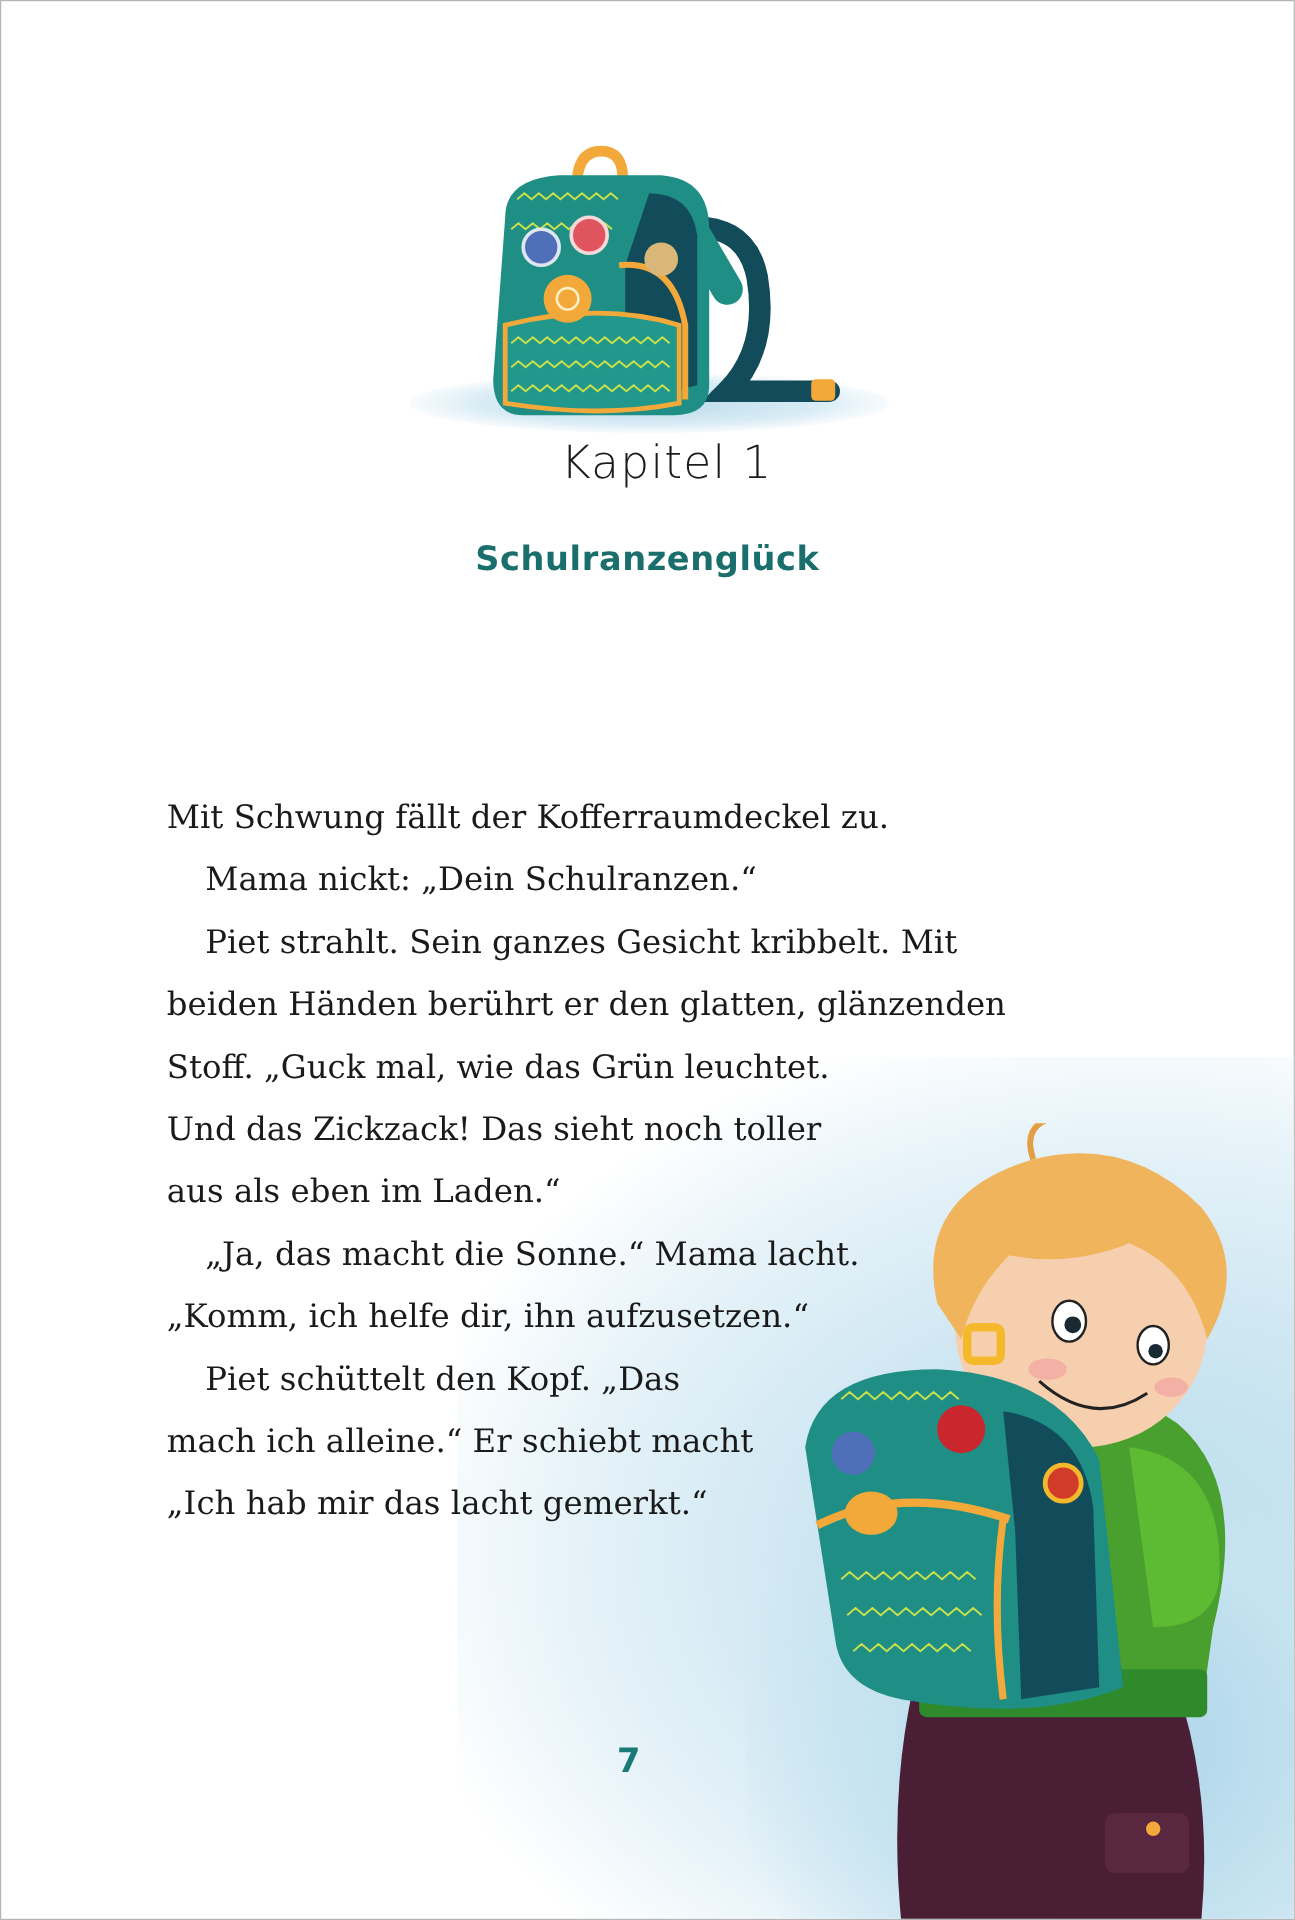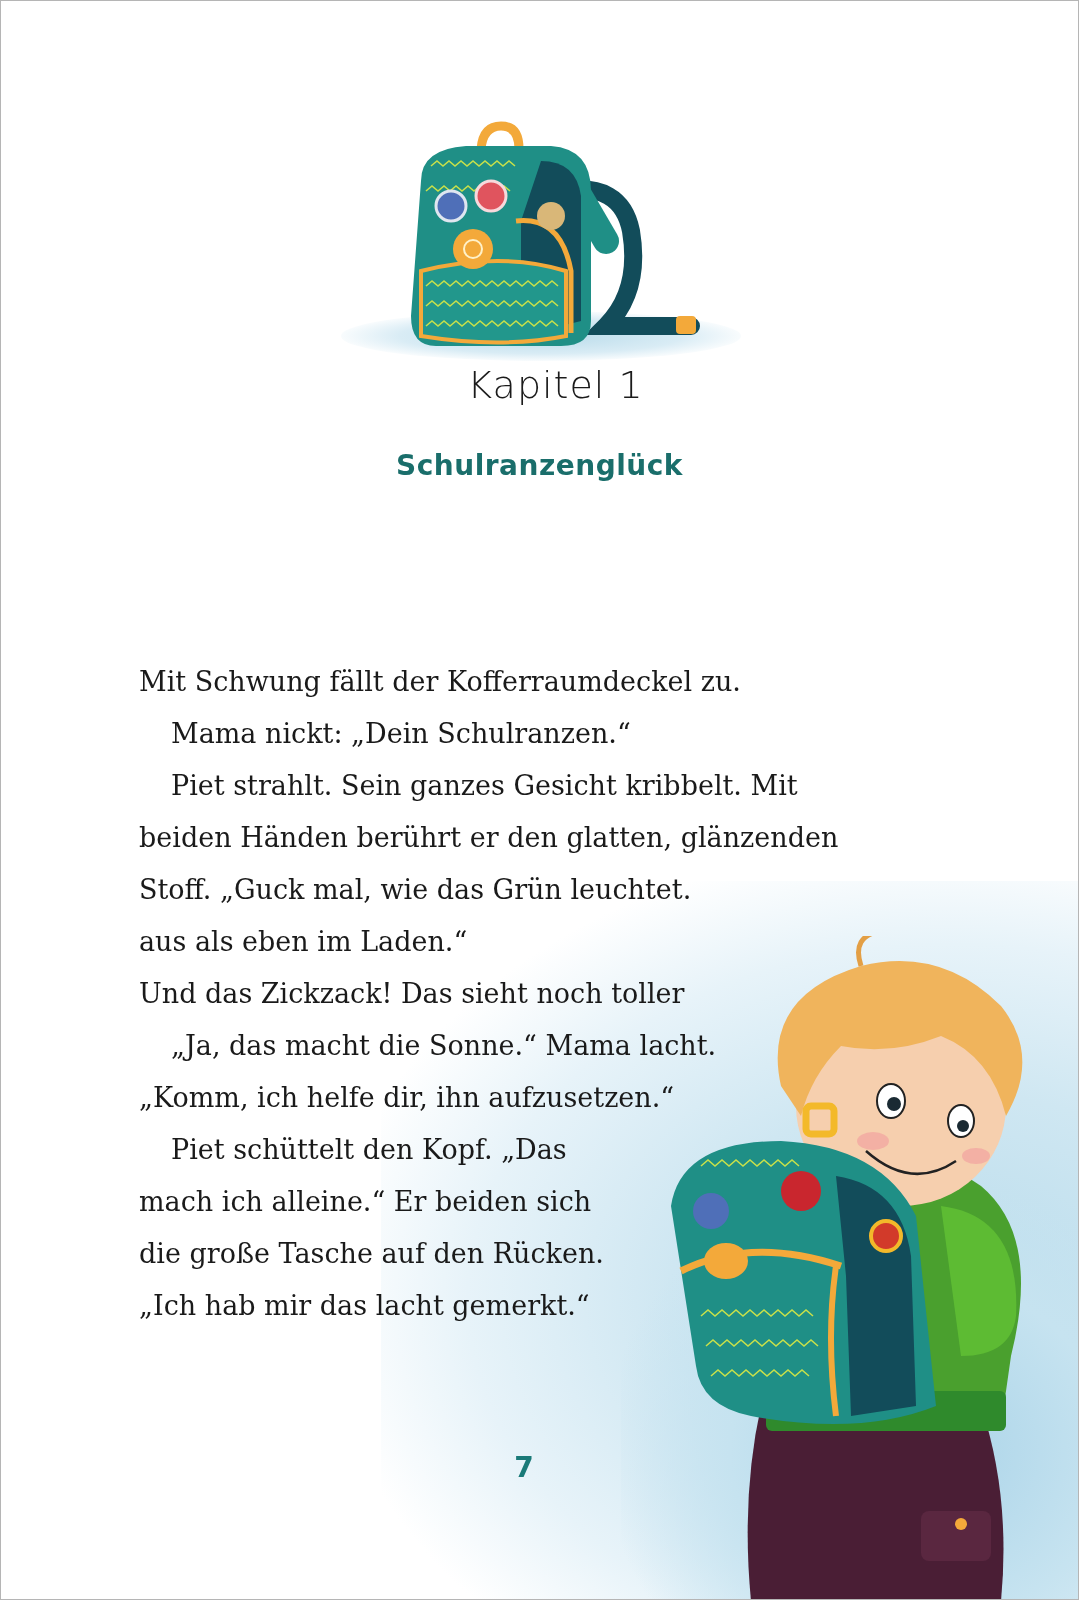--- a/index.html
+++ b/index.html
@@ -62,27 +62,26 @@
 
   <div class="chapter-label">Kapitel 1</div>
   <div class="chapter-title">Schulranzenglück</div>
 
   <div class="text">
     <p>Mit Schwung fällt der Kofferraumdeckel zu.</p>
     <p class="indent">Mama nickt: „Dein Schulranzen.“</p>
     <p class="indent">Piet strahlt. Sein ganzes Gesicht kribbelt. Mit</p>
     <p>beiden Händen berührt er den glatten, glänzenden</p>
     <p>Stoff. „Guck mal, wie das Grün leuchtet.</p>
+    <p>Und das Zickzack! Das sieht noch toller</p>
     <p>aus als eben im Laden.“</p>
-    <p>Und das Zickzack! Das sieht noch toller</p>
     <p class="indent">„Ja, das macht die Sonne.“ Mama lacht.</p>
     <p>„Komm, ich helfe dir, ihn aufzusetzen.“</p>
     <p class="indent">Piet schüttelt den Kopf. „Das</p>
-    <p>mach ich alleine.“ Er beiden sich</p>
-    <p>die große Tasche auf den Rücken.</p>
+    <p>mach ich alleine.“ Er schiebt macht</p>
     <p>„Ich hab mir das lacht gemerkt.“</p>
   </div>
 
   <svg class="boy-illus" viewBox="0 0 469 665">
 
     <path d="M150 470 L370 470 Q400 560 390 665 L140 665 Q130 560 150 470 Z" fill="#4a1e35"></path>
     <rect x="310" y="575" width="70" height="50" rx="8" fill="#5a2740"></rect>
     <circle cx="350" cy="588" r="6" fill="#f3a93a"></circle>
 
     <path d="M170 230 Q300 200 370 250 Q430 300 400 420 L390 490 L160 490 Z" fill="#4aa02e"></path>

